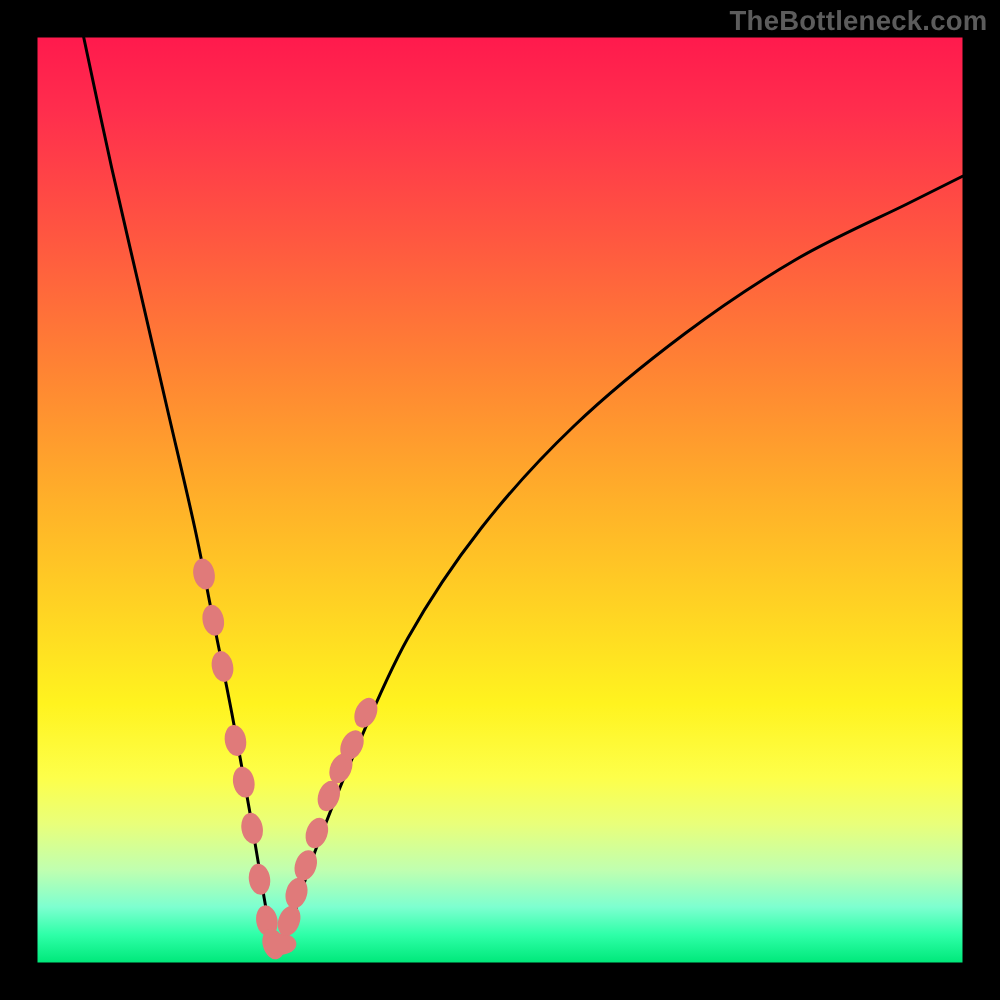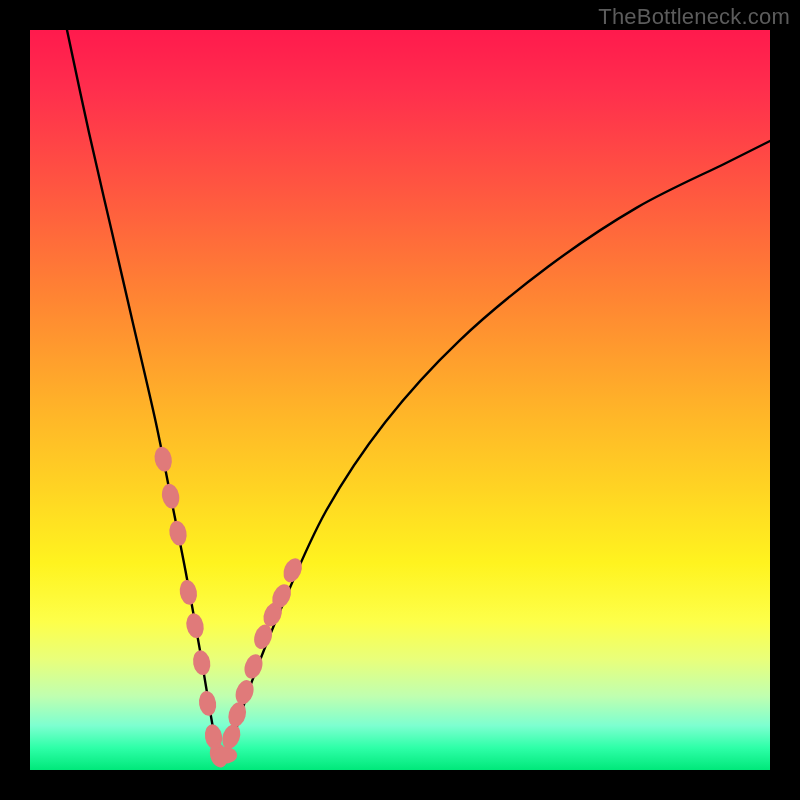--- a/index.html
+++ b/index.html
@@ -40,21 +40,21 @@
       #2effa8 97%,
       #00e87a 100%
     );
   }
   .watermark {
     position: absolute;
     top: 4px;
     right: 10px;
     color: #5c5c5c;
     font-size: 22px;
-    font-weight: 400;
+    font-weight: 700;
     letter-spacing: 0.2px;
     user-select: none;
   }
   svg.curve {
     position: absolute;
     top: 0;
     left: 0;
     width: 740px;
     height: 740px;
     overflow: visible;

